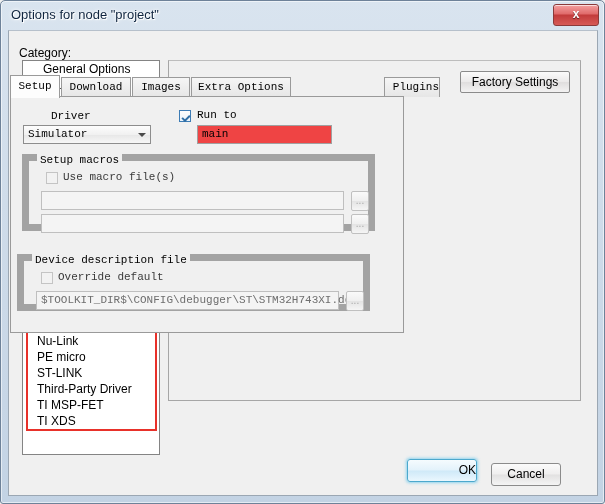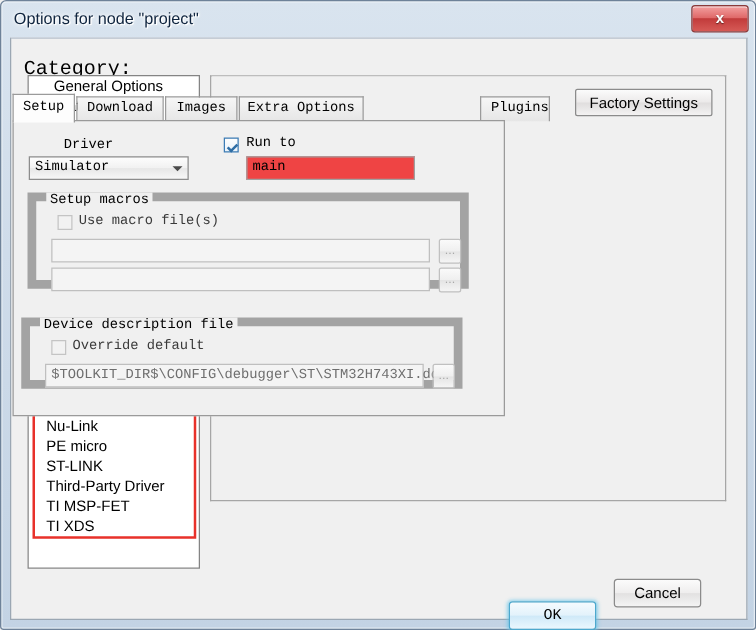--- a/index.html
+++ b/index.html
@@ -46,21 +46,21 @@
   #client{
     position:absolute;left:7px;top:29px;width:590px;height:466px;
     box-sizing:border-box;
     background:#f0f0f0;
     border:1px solid #9ba7b3;
     border-top-color:#b6c0cb;
   }
 
   
   #category-label{
-    position:absolute;left:18px;top:45px;font-size:16px;color:#000;font-family:Liberation Mono, monospace;
+    position:absolute;left:18px;top:45px;font-size:12px;color:#000;
   }
   #category-box{
     position:absolute;left:21px;top:59px;width:138px;height:395px;
     box-sizing:border-box;
     background:#fff;border:1px solid #848484;
     overflow:hidden;
   }
   .cat-item{
     height:16px;line-height:16px;
     font-size:12px;color:#000;
@@ -189,26 +189,26 @@
     position:absolute;width:18px;height:20px;box-sizing:border-box;
     background:linear-gradient(to bottom,#fafafa,#efefef 50%,#e4e4e4 52%,#f5f5f5);
     border:1px solid #c0c0c0;border-radius:2px;
     color:#a8a8a8;font-size:10px;text-align:center;line-height:17px;
     cursor:default;
     font-family:"Liberation Sans",sans-serif;
   }
 
   
   #ok-btn{
-    position:absolute;left:406px;top:480px;width:70px;height:23px;
+    position:absolute;left:406px;top:458px;width:70px;height:23px;
     box-sizing:border-box;
     background:linear-gradient(to bottom,#f5fbfe,#e3f2fb 48%,#cfe9f8 52%,#eaf7fe);
     border:1px solid #4ca8cd;border-radius:3px;
     box-shadow:0 0 3px 1px rgba(110,200,235,.75);
-    font-size:12px;color:#000;text-align:center;line-height:21px;cursor:pointer;font-family:Liberation Mono, monospace;
+    font-size:12px;color:#000;text-align:right;line-height:21px;cursor:pointer;
   }
   #cancel-btn{
     position:absolute;left:490px;top:462px;width:70px;height:23px;
     box-sizing:border-box;
     background:linear-gradient(to bottom,#fbfbfb,#efeeee 48%,#e2e1e1 52%,#f4f4f4);
     border:1px solid #8b8b8b;border-radius:3px;
     font-size:12px;color:#000;text-align:center;line-height:21px;cursor:pointer;
   }
 </style>
 </head>

